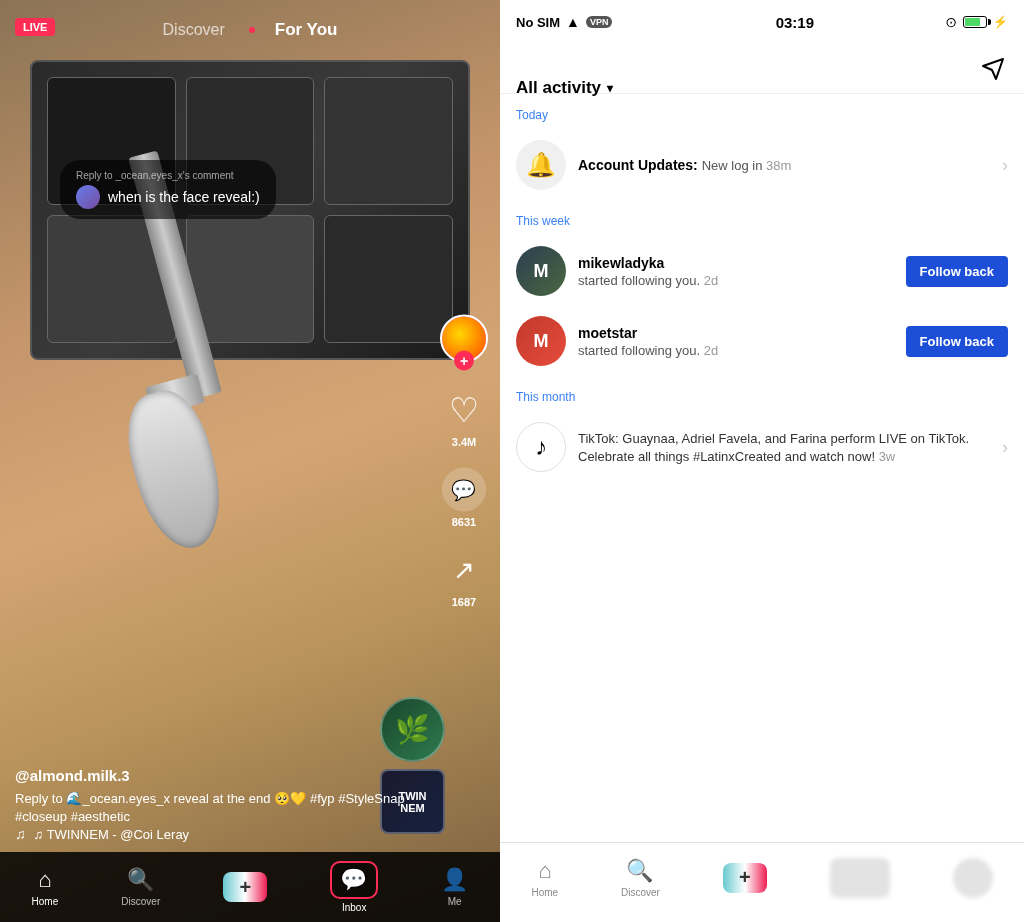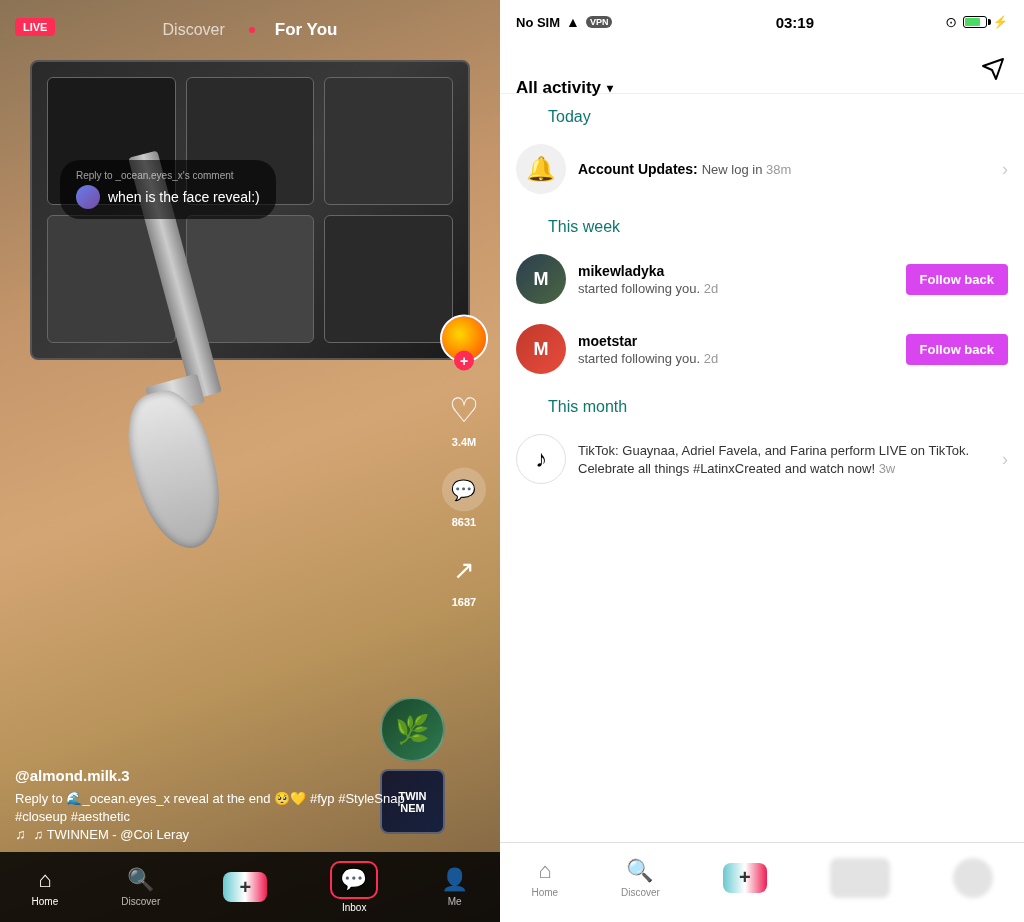--- a/index.html
+++ b/index.html
@@ -506,24 +506,23 @@
     }
 
     
     .notif-list {
       flex: 1;
       overflow-y: auto;
     }
 
     .section-label {
       padding: 14px 16px 8px;
-      font-size: 16px;
+      font-size: 12px;
       font-weight: 500;
-      color: #0f766e;
-      margin-left: 32px;
+      color: #3b82f6;
     }
 
     .notif-item {
       display: flex;
       align-items: center;
       padding: 10px 16px;
       gap: 12px;
       position: relative;
     }
 
@@ -610,21 +609,21 @@
     }
 
     .notif-desc {
       font-size: 13px;
       color: #333;
       line-height: 1.4;
       margin-top: 2px;
     }
 
     .follow-back-btn {
-      background: #d946ef;
+      background: #1d4ed8;
       color: white;
       border: none;
       border-radius: 4px;
       padding: 8px 14px;
       font-size: 13px;
       font-weight: 600;
       cursor: pointer;
       flex-shrink: 0;
     }
 

